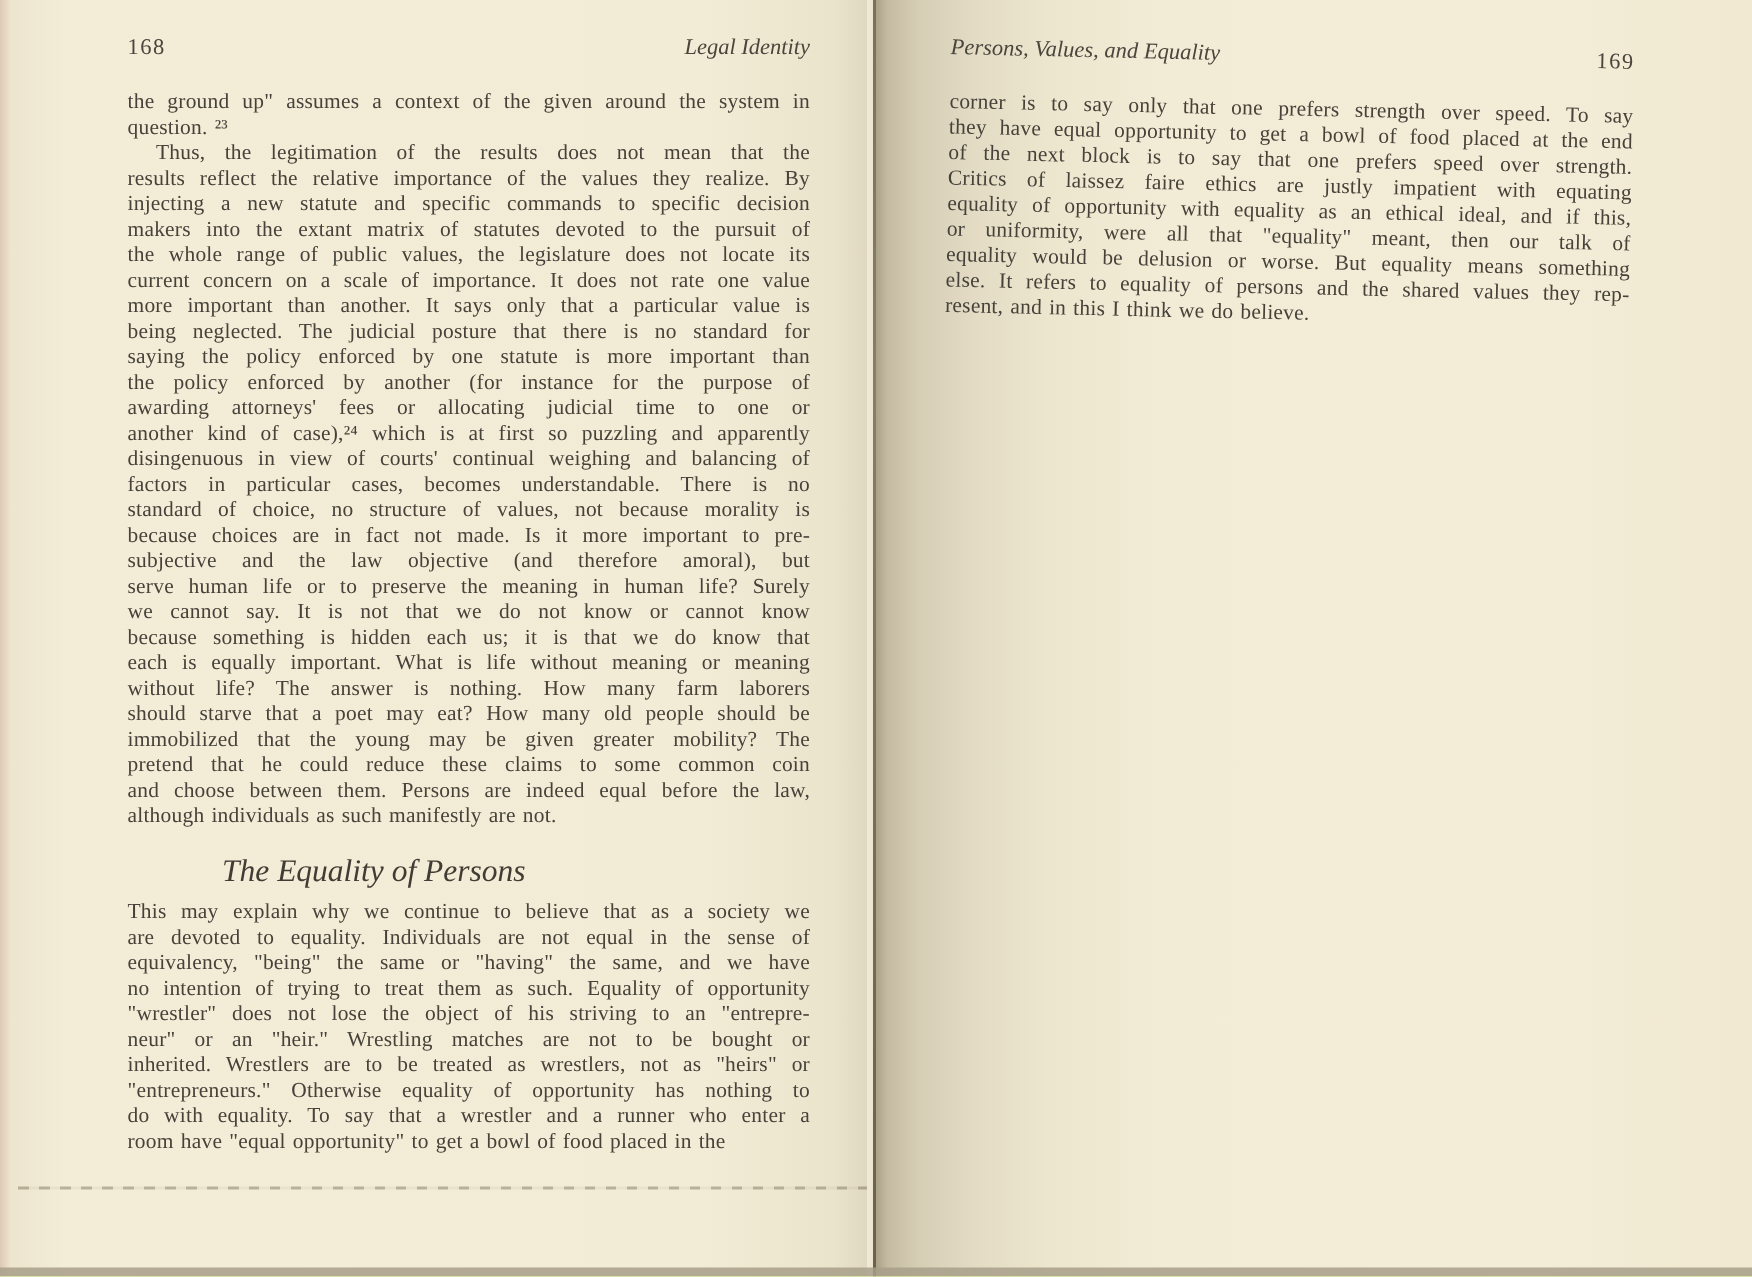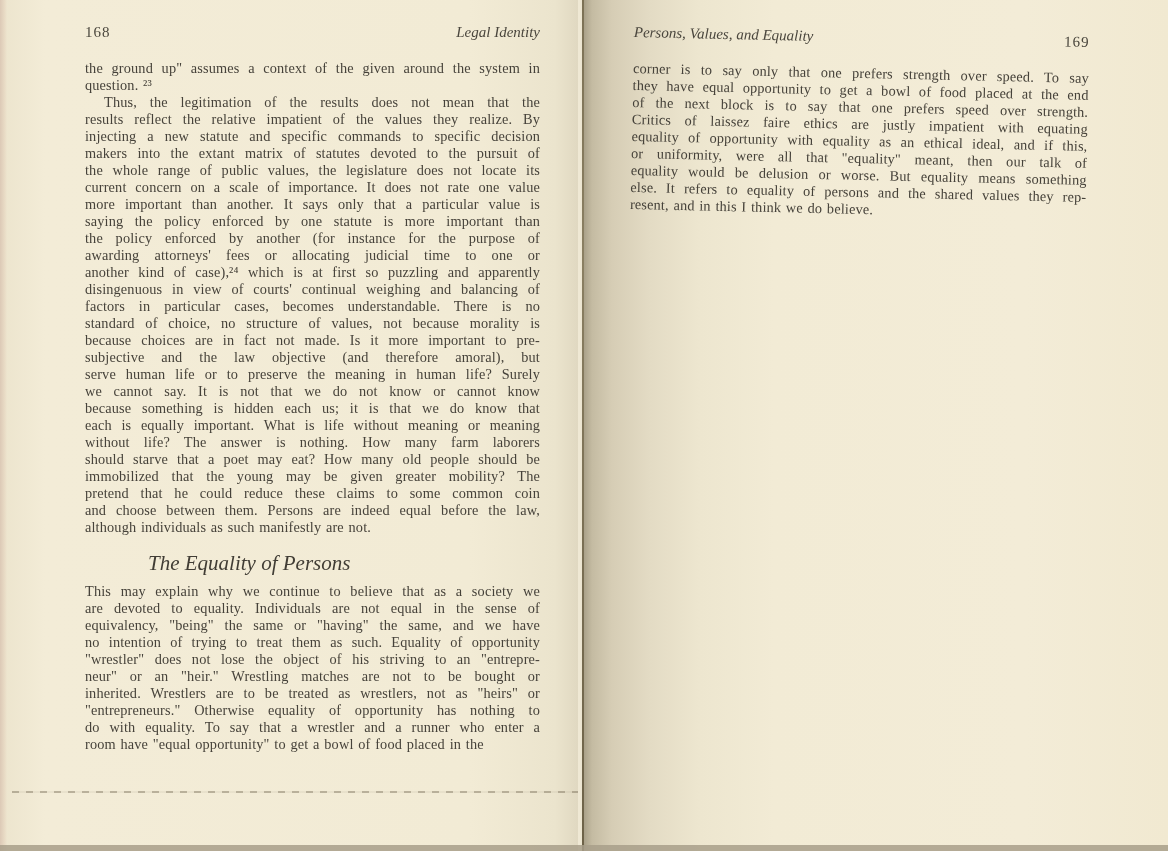--- a/index.html
+++ b/index.html
@@ -73,26 +73,27 @@
 
   <div class="content content-left">
     <div class="running-row">
       <span class="page-number">168</span>
       <span class="running-head">Legal Identity</span>
     </div>
     <div class="body-text">
         <div class="line">the ground up" assumes a context of the given around the system in</div>
         <div class="line last">question. ²³</div>
         <div class="line indent">Thus, the legitimation of the results does not mean that the</div>
-        <div class="line">results reflect the relative impatient of the values they realize. By</div>
+        <div class="line">results reflect the relative importance of the values they realize. By</div>
         <div class="line">injecting a new statute and specific commands to specific decision</div>
         <div class="line">makers into the extant matrix of statutes devoted to the pursuit of</div>
         <div class="line">the whole range of public values, the legislature does not locate its</div>
         <div class="line">current concern on a scale of importance. It does not rate one value</div>
         <div class="line">more important than another. It says only that a particular value is</div>
+        <div class="line">being neglected. The judicial posture that there is no standard for</div>
         <div class="line">saying the policy enforced by one statute is more important than</div>
         <div class="line">the policy enforced by another (for instance for the purpose of</div>
         <div class="line">awarding attorneys' fees or allocating judicial time to one or</div>
         <div class="line">another kind of case),²⁴ which is at first so puzzling and apparently</div>
         <div class="line">disingenuous in view of courts' continual weighing and balancing of</div>
         <div class="line">factors in particular cases, becomes understandable. There is no</div>
         <div class="line">standard of choice, no structure of values, not because morality is</div>
         <div class="line">because choices are in fact not made. Is it more important to pre-</div>
         <div class="line">subjective and the law objective (and therefore amoral), but</div>
         <div class="line">serve human life or to preserve the meaning in human life? Surely</div>

